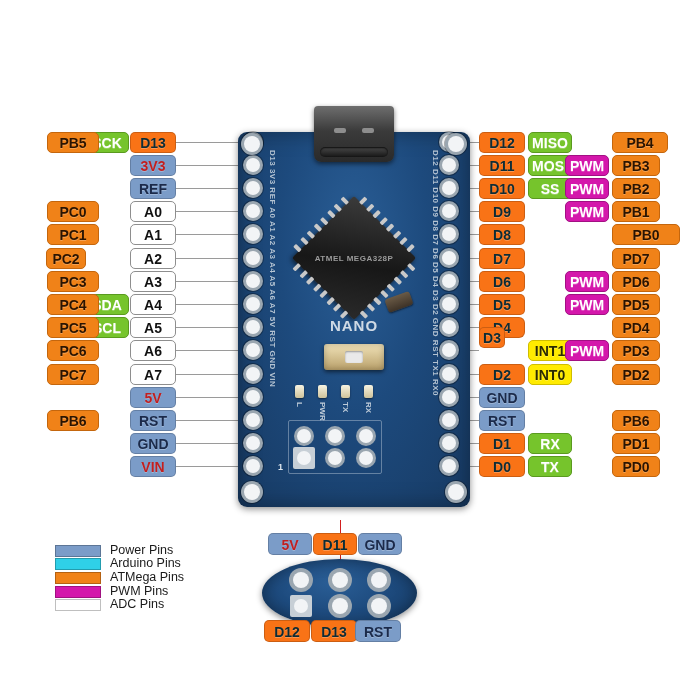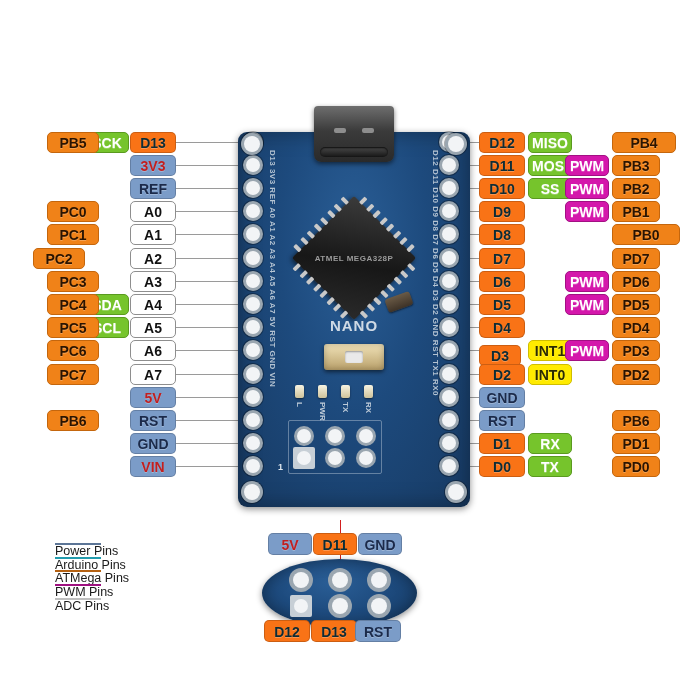--- a/index.html
+++ b/index.html
@@ -185,21 +185,21 @@
     position:absolute;left:4px;top:4px;width:14px;height:14px;border-radius:50%;
     background:#f2f4f6;
   }
   .icsp-redline{
     position:absolute;left:340px;top:520px;width:1px;height:40px;
     background:#d21f1f;z-index:2;
   }
 
   
   .legend{position:absolute;left:55px;top:543px;z-index:8;}
-  .legrow{display:flex;align-items:flex-start;height:13.7px;flex-direction:column;}
+  .legrow{display:flex;align-items:flex-end;height:13.7px;}
   .legsw{
     width:46px;height:12px;margin-right:9px;
     border:1px solid rgba(0,0,0,.25);
     box-sizing:border-box;
   }
   .legtxt{
     font-size:12.5px;color:#1a1a1a;
     font-family:"Liberation Sans", sans-serif;
     line-height:13px;
   }
@@ -377,41 +377,41 @@
       <div class="chip c-ard" style="left: 130px; width: 46px; top: 131.5px;">D13</div>
       <div class="chip c-comm" style="left: 85px; width: 44px; top: 131.5px;">SCK</div>
       <div class="chip c-atm" style="left: 47px; width: 52px; top: 131.5px;">PB5</div>
       <div class="chip c-power-red" style="left: 130px; width: 46px; top: 154.7px;">3V3</div>
       <div class="chip c-power" style="left: 130px; width: 46px; top: 177.9px;">REF</div>
       <div class="chip c-adc" style="left: 130px; width: 46px; top: 201.1px;">A0</div>
       <div class="chip c-atm" style="left: 47px; width: 52px; top: 201.1px;">PC0</div>
       <div class="chip c-adc" style="left: 130px; width: 46px; top: 224.3px;">A1</div>
       <div class="chip c-atm" style="left: 47px; width: 52px; top: 224.3px;">PC1</div>
       <div class="chip c-adc" style="left: 130px; width: 46px; top: 247.5px;">A2</div>
-      <div class="chip c-atm" style="left: 33px; width: 52px; top: 247.5px;">PC2</div>
+      <div class="chip c-atm" style="left: 46px; width: 40px; top: 247.5px;">PC2</div>
       <div class="chip c-adc" style="left: 130px; width: 46px; top: 270.7px;">A3</div>
       <div class="chip c-atm" style="left: 47px; width: 52px; top: 270.7px;">PC3</div>
       <div class="chip c-adc" style="left: 130px; width: 46px; top: 293.9px;">A4</div>
       <div class="chip c-comm" style="left: 85px; width: 44px; top: 293.9px;">SDA</div>
       <div class="chip c-atm" style="left: 47px; width: 52px; top: 293.9px;">PC4</div>
       <div class="chip c-adc" style="left: 130px; width: 46px; top: 317.1px;">A5</div>
       <div class="chip c-comm" style="left: 85px; width: 44px; top: 317.1px;">SCL</div>
       <div class="chip c-atm" style="left: 47px; width: 52px; top: 317.1px;">PC5</div>
       <div class="chip c-adc" style="left: 130px; width: 46px; top: 340.3px;">A6</div>
       <div class="chip c-atm" style="left: 47px; width: 52px; top: 340.3px;">PC6</div>
       <div class="chip c-adc" style="left: 130px; width: 46px; top: 363.5px;">A7</div>
       <div class="chip c-atm" style="left: 47px; width: 52px; top: 363.5px;">PC7</div>
       <div class="chip c-power-red" style="left: 130px; width: 46px; top: 386.7px;">5V</div>
       <div class="chip c-power" style="left: 130px; width: 46px; top: 409.9px;">RST</div>
       <div class="chip c-atm" style="left: 47px; width: 52px; top: 409.9px;">PB6</div>
       <div class="chip c-power" style="left: 130px; width: 46px; top: 433.1px;">GND</div>
       <div class="chip c-power-red" style="left: 130px; width: 46px; top: 456.3px;">VIN</div>
       <div class="chip c-ard" style="left: 479px; width: 46px; top: 131.5px;">D12</div>
       <div class="chip c-comm" style="left: 528px; width: 44px; top: 131.5px;">MISO</div>
-      <div class="chip c-atm" style="left: 612px; width: 64px; top: 131.5px;">PB4</div>
+      <div class="chip c-atm" style="left: 612px; width: 56px; top: 131.5px;">PB4</div>
       <div class="chip c-ard" style="left: 479px; width: 46px; top: 154.7px;">D11</div>
       <div class="chip c-comm" style="left: 528px; width: 44px; top: 154.7px;">MOSI</div>
       <div class="chip c-pwm" style="left: 565px; width: 44px; top: 154.7px;">PWM</div>
       <div class="chip c-atm" style="left: 612px; width: 48px; top: 154.7px;">PB3</div>
       <div class="chip c-ard" style="left: 479px; width: 46px; top: 177.9px;">D10</div>
       <div class="chip c-comm" style="left: 528px; width: 44px; top: 177.9px;">SS</div>
       <div class="chip c-pwm" style="left: 565px; width: 44px; top: 177.9px;">PWM</div>
       <div class="chip c-atm" style="left: 612px; width: 48px; top: 177.9px;">PB2</div>
       <div class="chip c-ard" style="left: 479px; width: 46px; top: 201.1px;">D9</div>
       <div class="chip c-pwm" style="left: 565px; width: 44px; top: 201.1px;">PWM</div>
@@ -421,21 +421,21 @@
       <div class="chip c-ard" style="left: 479px; width: 46px; top: 247.5px;">D7</div>
       <div class="chip c-atm" style="left: 612px; width: 48px; top: 247.5px;">PD7</div>
       <div class="chip c-ard" style="left: 479px; width: 46px; top: 270.7px;">D6</div>
       <div class="chip c-pwm" style="left: 565px; width: 44px; top: 270.7px;">PWM</div>
       <div class="chip c-atm" style="left: 612px; width: 48px; top: 270.7px;">PD6</div>
       <div class="chip c-ard" style="left: 479px; width: 46px; top: 293.9px;">D5</div>
       <div class="chip c-pwm" style="left: 565px; width: 44px; top: 293.9px;">PWM</div>
       <div class="chip c-atm" style="left: 612px; width: 48px; top: 293.9px;">PD5</div>
       <div class="chip c-ard" style="left: 479px; width: 46px; top: 317.1px; border-radius: 6px;">D4</div>
       <div class="chip c-atm" style="left: 612px; width: 48px; top: 317.1px;">PD4</div>
-      <div class="chip c-ard" style="left: 479px; width: 42px; top: 345px;">D3</div>
+      <div class="chip c-ard" style="left: 479px; width: 26px; top: 327px;">D3</div>
       <div class="chip c-int" style="left: 528px; width: 44px; top: 340.3px;">INT1</div>
       <div class="chip c-pwm" style="left: 565px; width: 44px; top: 340.3px;">PWM</div>
       <div class="chip c-atm" style="left: 612px; width: 48px; top: 340.3px;">PD3</div>
       <div class="chip c-ard" style="left: 479px; width: 46px; top: 363.5px;">D2</div>
       <div class="chip c-int" style="left: 528px; width: 44px; top: 363.5px;">INT0</div>
       <div class="chip c-atm" style="left: 612px; width: 48px; top: 363.5px;">PD2</div>
       <div class="chip c-power" style="left: 479px; width: 46px; top: 386.7px;">GND</div>
       <div class="chip c-power" style="left: 479px; width: 46px; top: 409.9px;">RST</div>
       <div class="chip c-atm" style="left: 612px; width: 48px; top: 409.9px;">PB6</div>
       <div class="chip c-ard" style="left: 479px; width: 46px; top: 433.1px;">D1</div>

